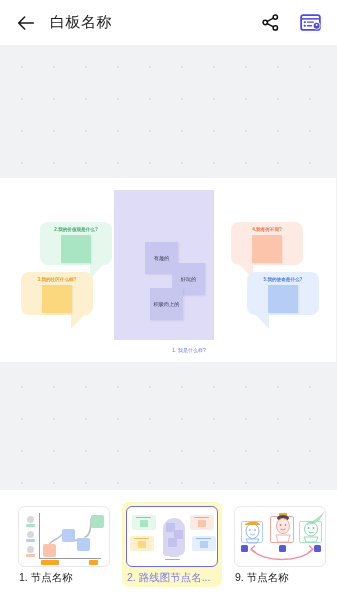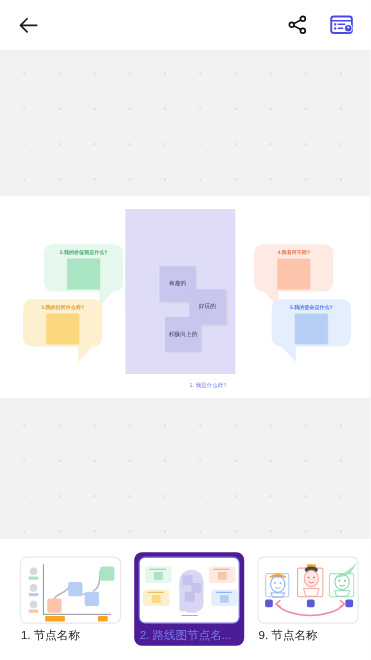--- a/index.html
+++ b/index.html
@@ -128,21 +128,21 @@
   
   .strip {
     position:absolute; left:0; bottom:0; width:337px; height:110px;
     background:#ffffff; display:flex; align-items:flex-start;
     padding:12px 0 0 14px; gap:8px; overflow:hidden;
   }
   .thumb-wrap {
     flex:0 0 auto; width:100px; border-radius:7px; padding:4px 4px 2px 4px;
     cursor:pointer;
   }
-  .thumb-wrap.selected { background:#4c1d95; }
+  .thumb-wrap.selected { background:#fef9c3; }
   .thumb {
     width:92px; height:61px; background:#ffffff; border:1px solid #e7e7ec;
     border-radius:6px; position:relative; overflow:hidden;
   }
   .thumb-wrap.selected .thumb { border:1.5px solid #6c6ce8; }
   .thumb-label {
     margin-top:4px; font-size:10.5px; color:#1f1f1f; white-space:nowrap;
     overflow:hidden; text-overflow:ellipsis; text-align:left; padding-left:1px;
   }
   .thumb-wrap.selected .thumb-label { color:#7b7bf0; }
@@ -177,20 +177,21 @@
 <body>
 
 <div id="app">
 
   <div class="header">
     <div class="back-btn">
       <svg width="22" height="22" viewBox="0 0 24 24" fill="none">
         <path d="M20 12H4M4 12L10.5 5.5M4 12L10.5 18.5" stroke="#1a1a1a" stroke-width="1.7" stroke-linecap="round" stroke-linejoin="round"></path>
       </svg>
     </div>
+    <div class="title">白板名称</div>
     <div class="header-spacer"></div>
 
     <div class="hdr-icon">
       <svg width="21" height="21" viewBox="0 0 24 24" fill="none">
         <circle cx="17.5" cy="5.8" r="2.5" stroke="#111" stroke-width="1.7"></circle>
         <circle cx="17.5" cy="18.2" r="2.5" stroke="#111" stroke-width="1.7"></circle>
         <circle cx="6" cy="12" r="2.5" stroke="#111" stroke-width="1.7"></circle>
         <path d="M8.3 10.8L15.3 7.0M8.3 13.2L15.3 17.0" stroke="#111" stroke-width="1.7" stroke-linecap="round"></path>
       </svg>
     </div>

